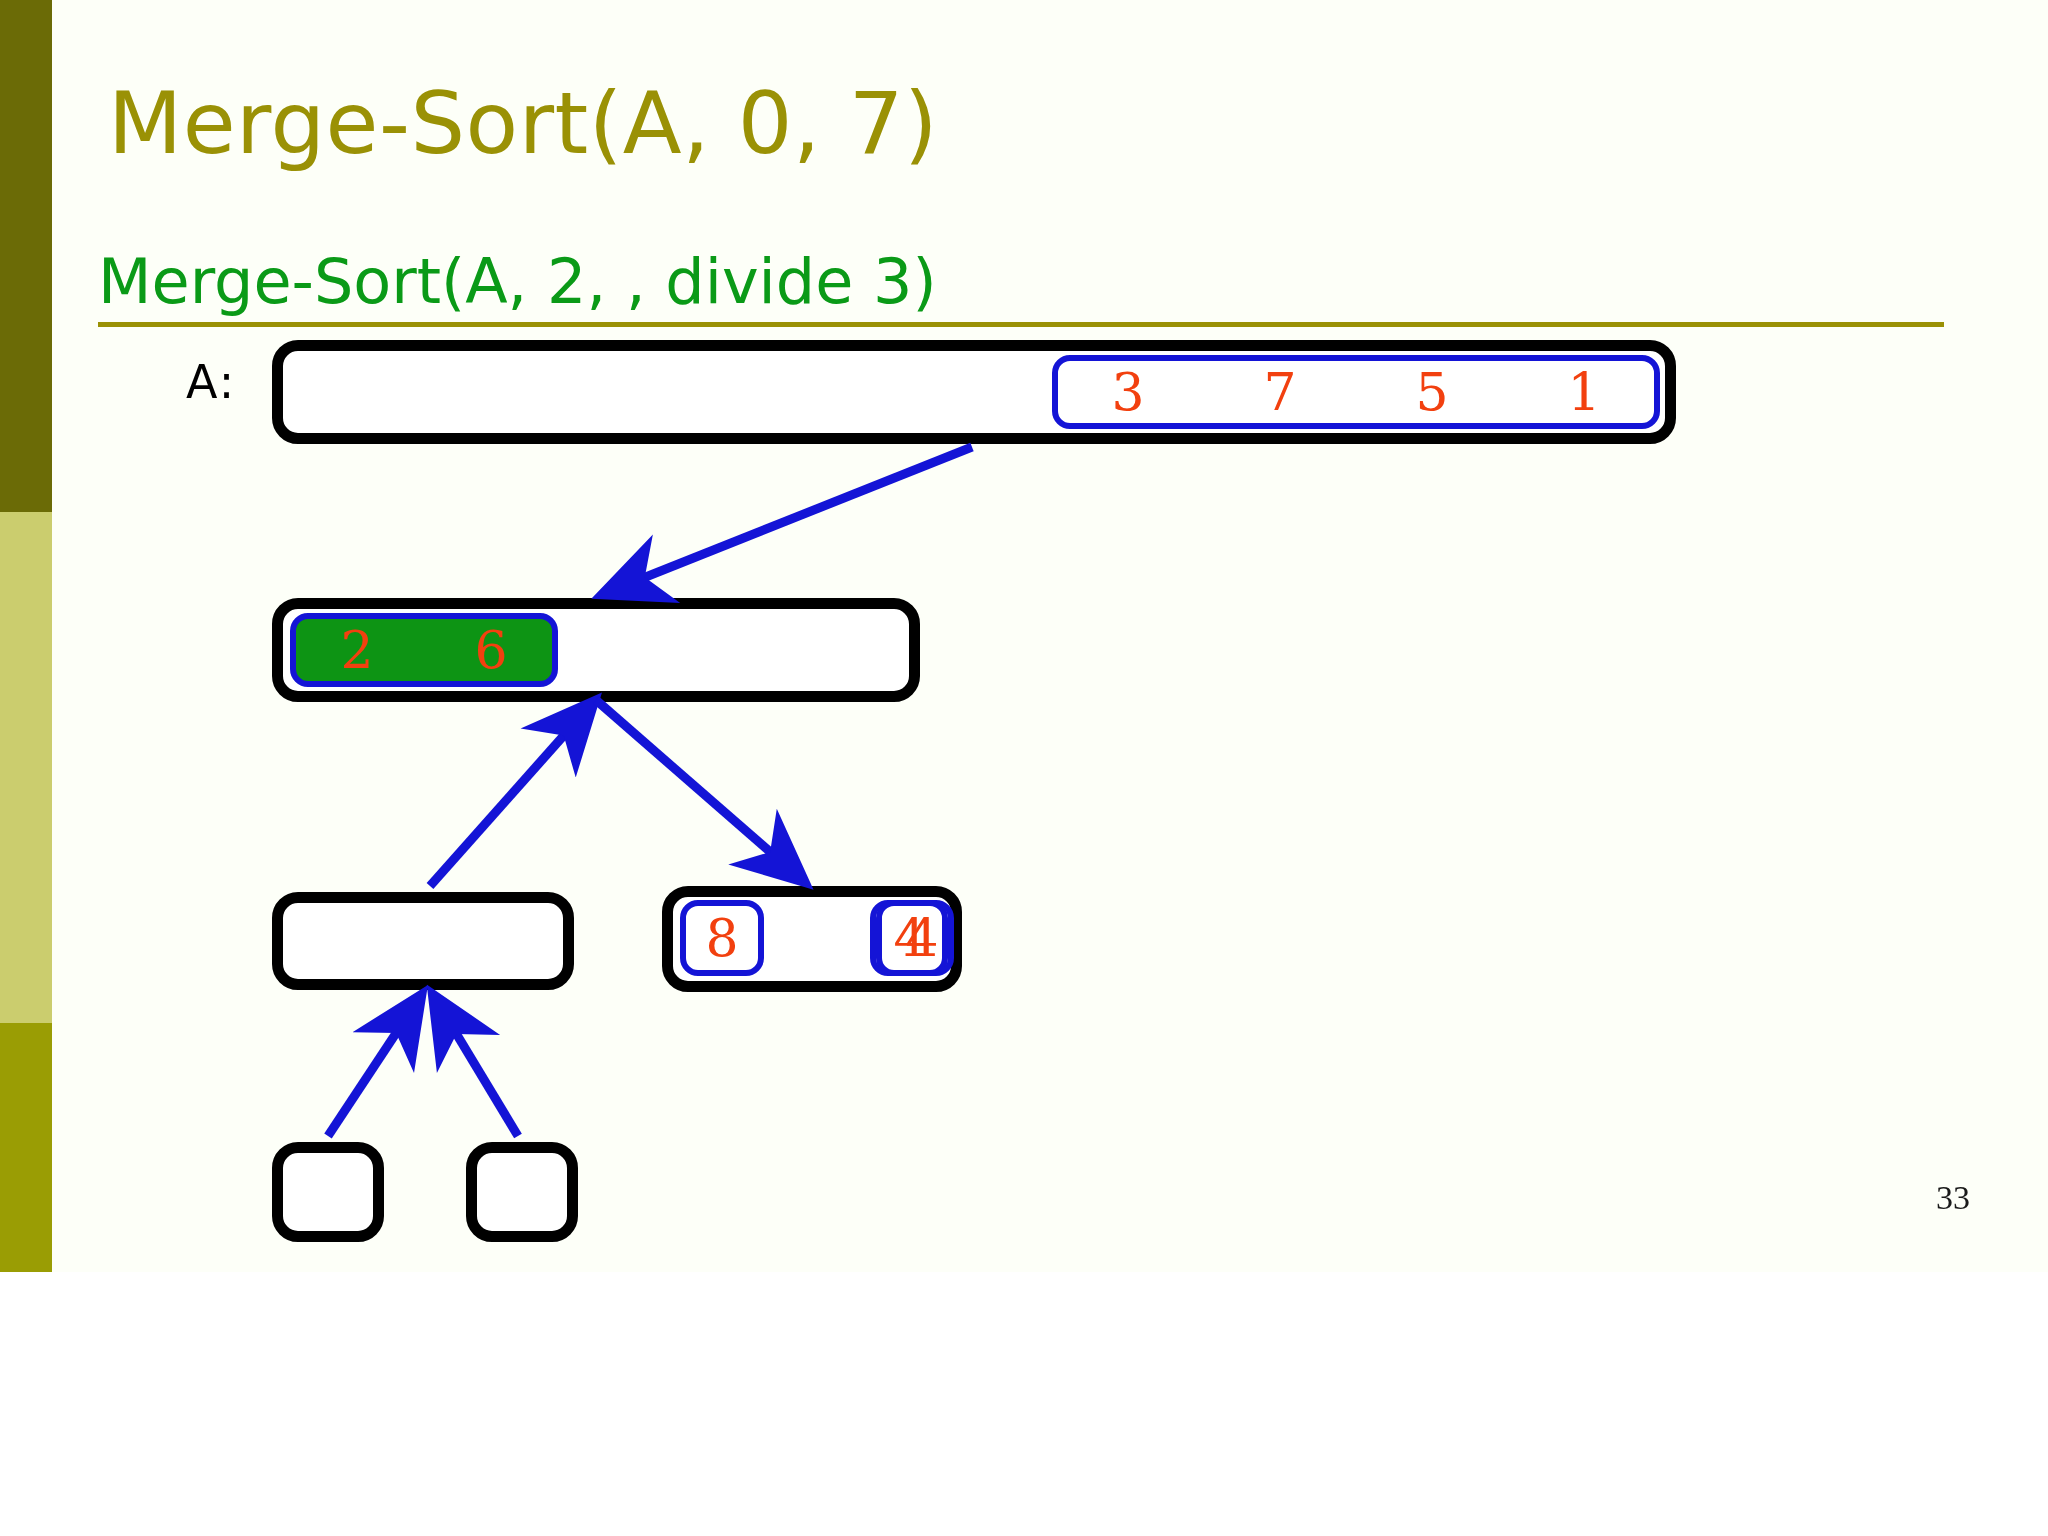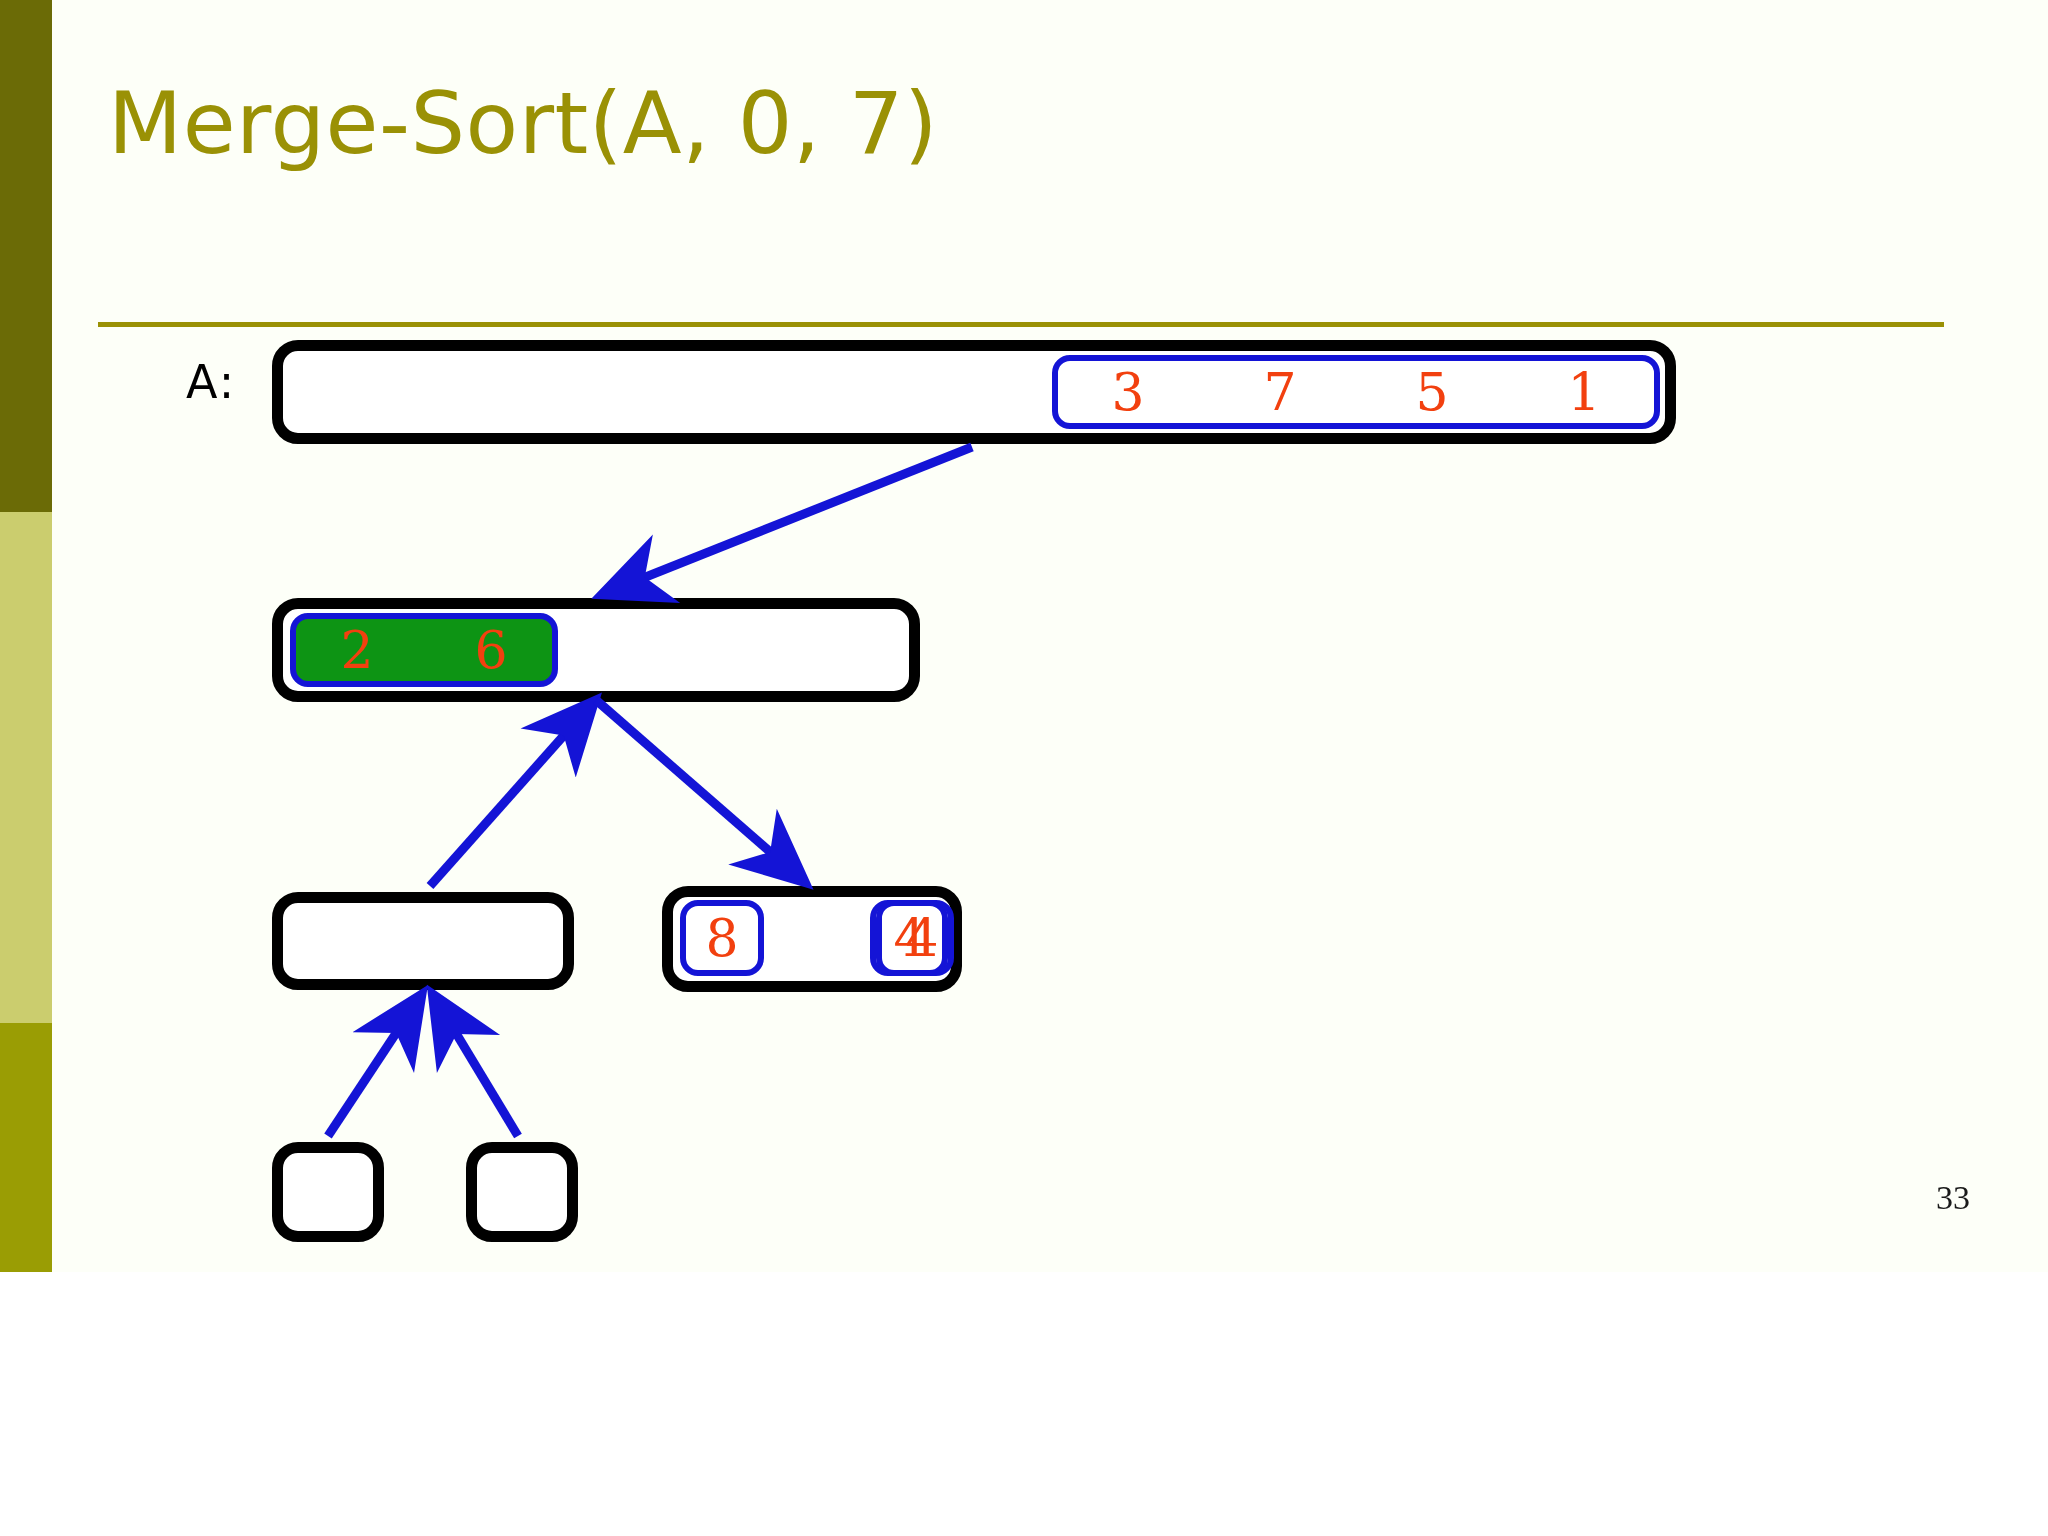--- a/index.html
+++ b/index.html
@@ -151,20 +151,21 @@
 </head>
 <body>
 
 <div id="slide">
 
   <div class="side-band" id="band-top"></div>
   <div class="side-band" id="band-mid"></div>
   <div class="side-band" id="band-bottom"></div>
 
   <div id="title">Merge-Sort(A, 0, 7)</div>
+  <div id="subtitle">Merge-Sort(A, 2,  , divide 3)</div>
   <div id="title-rule"></div>
 
   <div id="array-label">A:</div>
 
   <div class="blackbox" id="lvl0-box"></div>
   <div class="bluebox" id="lvl0-blue"></div>
   <div class="cellrow" id="lvl0-cells">
     <div class="cell">3</div>
     <div class="cell">7</div>
     <div class="cell">5</div>

